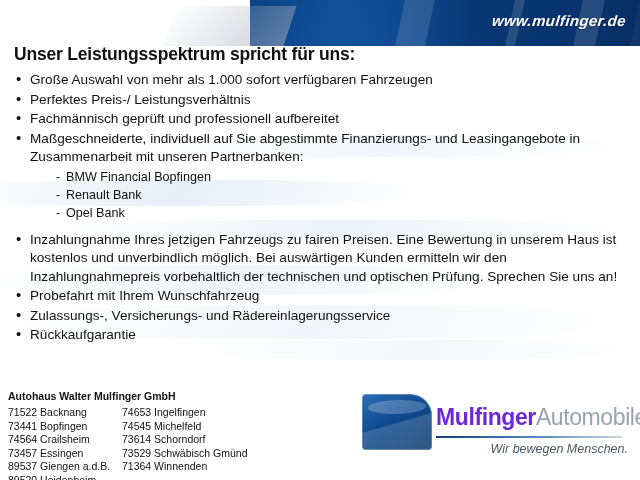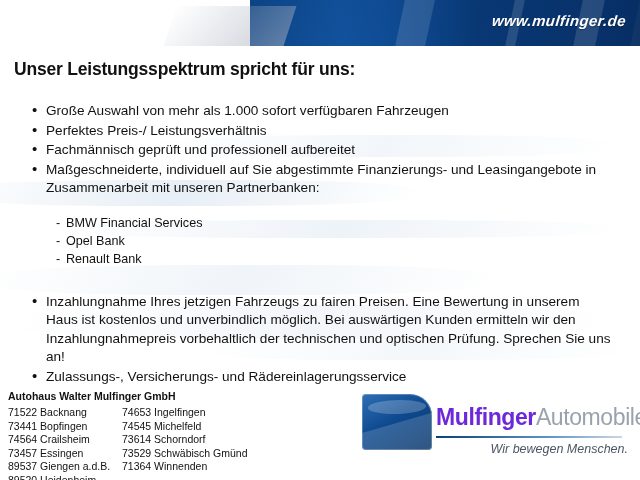--- a/index.html
+++ b/index.html
@@ -106,34 +106,34 @@
   .sw2 { left: 60px;  top: 180px; width: 560px; height: 18px; opacity: .40; }
   .sw3 { left: -20px; top: 225px; width: 520px; height: 30px; opacity: .35; }
   .sw4 { left: 150px; top: 95px;  width: 470px; height: 22px; opacity: .30; }
   .sw5 { left: 10px;  top: 265px; width: 600px; height: 34px; opacity: .30; }
   .sw6 { left: 200px; top: 300px; width: 430px; height: 20px; opacity: .25; }
 
   
   .content {
     position: absolute;
     left: 0;
-    top: 51px;
+    top: 36px;
     width: 640px;
   }
   .headline {
     margin: 0;
     padding: 8px 0 6px 14px;
     font-size: 17.5px;
     font-weight: bold;
     color: #111111;
     letter-spacing: -0.2px;
   }
   ul.bullets {
     list-style: none;
-    margin: 16px;
+    margin: 0;
     padding: 0 10px 0 16px;
   }
   ul.bullets > li {
     position: relative;
     padding-left: 14px;
     margin-bottom: 1px;
     font-size: 13.6px;
     line-height: 18.5px;
     color: #111111;
   }
@@ -300,29 +300,30 @@
     <h1 class="headline">Unser Leistungsspektrum spricht für uns:</h1>
 
     <ul class="bullets">
       <li>Große Auswahl von mehr als 1.000 sofort verfügbaren Fahrzeugen</li>
       <li>Perfektes Preis-/ Leistungsverhältnis</li>
       <li>Fachmännisch geprüft und professionell aufbereitet</li>
       <li>Maßgeschneiderte, individuell auf Sie abgestimmte Finanzierungs- und Leasingangebote in Zusammenarbeit mit unseren Partnerbanken:</li>
     </ul>
 
     <ul class="sublist">
-      <li>BMW Financial Services</li>
+      <li>BMW Financial Bopfingen</li>
+      <li>Renault Bank</li>
       <li>Opel Bank</li>
-      <li>Renault Bank</li>
     </ul>
 
     <div class="gap"></div>
 
     <ul class="bullets">
       <li>Inzahlungnahme Ihres jetzigen Fahrzeugs zu fairen Preisen. Eine Bewertung in unserem Haus ist kostenlos und unverbindlich möglich. Bei auswärtigen Kunden ermitteln wir den Inzahlungnahmepreis vorbehaltlich der technischen und optischen Prüfung. Sprechen Sie uns an!</li>
+      <li>Probefahrt mit Ihrem Wunschfahrzeug</li>
       <li>Zulassungs-, Versicherungs- und Rädereinlagerungsservice</li>
       <li>Rückkaufgarantie</li>
     </ul>
   </div>
 
   <div class="footer">
     <div class="footer-name">Autohaus Walter Mulfinger GmbH</div>
     <div class="addr-col c1">71522 Backnang
 73441 Bopfingen
 74564 Crailsheim

